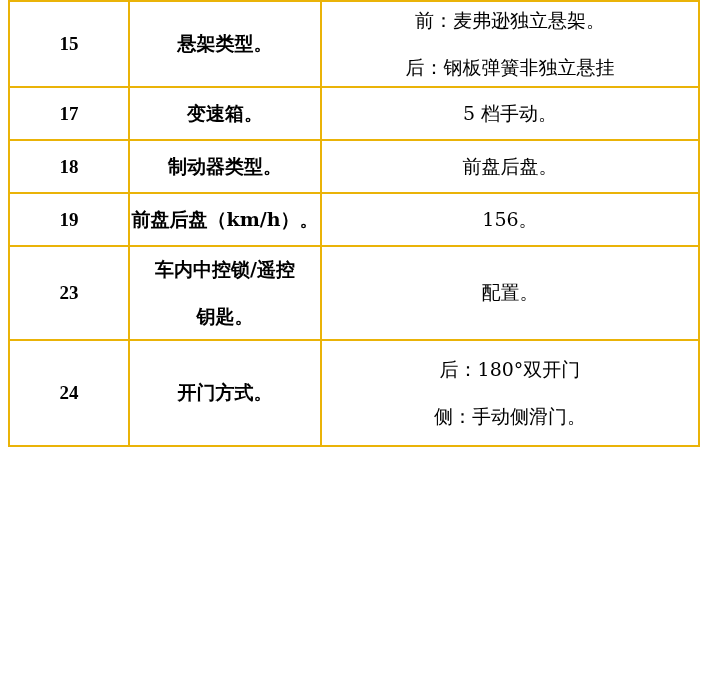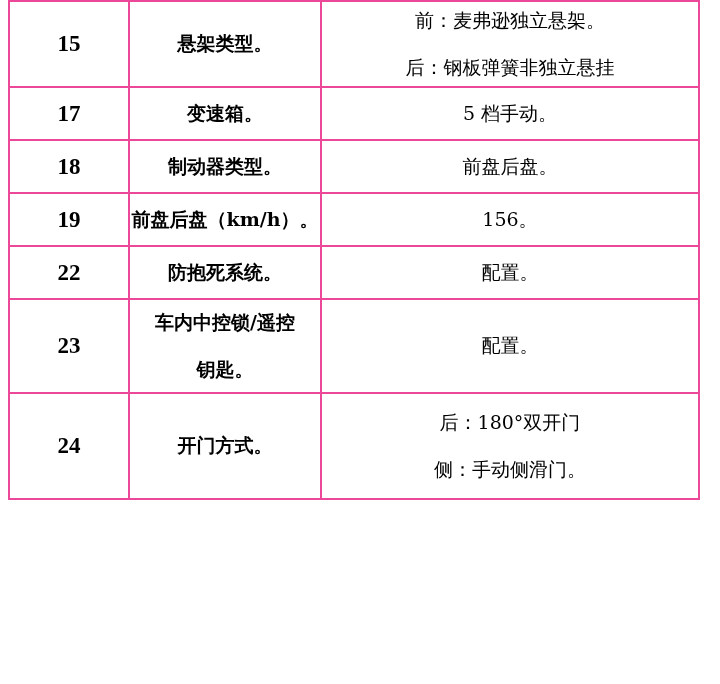--- a/index.html
+++ b/index.html
@@ -21,33 +21,33 @@
     background: #ffffff;
   }
   table.spec-table {
     border-collapse: collapse;
     table-layout: fixed;
     width: 690px;
     margin-left: 8px;
     margin-top: 0px;
   }
   table.spec-table td {
-    border: 2px solid #ec4899;
+    border: 2px solid #eab308;
     padding: 0;
     text-align: center;
     vertical-align: middle;
   }
   col.c-index { width: 120px; }
   col.c-name  { width: 192px; }
   col.c-value { width: 378px; }
 
   .cell-index {
     font-family: "Liberation Serif", serif;
     font-weight: bold;
-    font-size: 23px;
+    font-size: 19px;
     letter-spacing: 0px;
   }
   .cell-name {
     font-family: "DejaVu Serif", serif;
     font-weight: bold;
     font-size: 19px;
     line-height: 1.55;
     padding: 4px 6px;
   }
   .cell-value {
@@ -110,29 +110,20 @@
         </tr>
         <tr class="r-std">
           <td class="cell-index">19</td>
           <td class="cell-name">
             <span class="line">前盘后盘（km/h）。</span>
           </td>
           <td class="cell-value">
             <span class="line">156。</span>
           </td>
         </tr>
-        <tr class="r-std">
-          <td class="cell-index">22</td>
-          <td class="cell-name">
-            <span class="line">防抱死系统。</span>
-          </td>
-          <td class="cell-value">
-            <span class="line">配置。</span>
-          </td>
-        </tr>
         <tr class="r-tall2">
           <td class="cell-index">23</td>
           <td class="cell-name">
             <span class="line">车内中控锁/遥控</span>
             <span class="line">钥匙。</span>
           </td>
           <td class="cell-value">
             <span class="line">配置。</span>
           </td>
         </tr>

